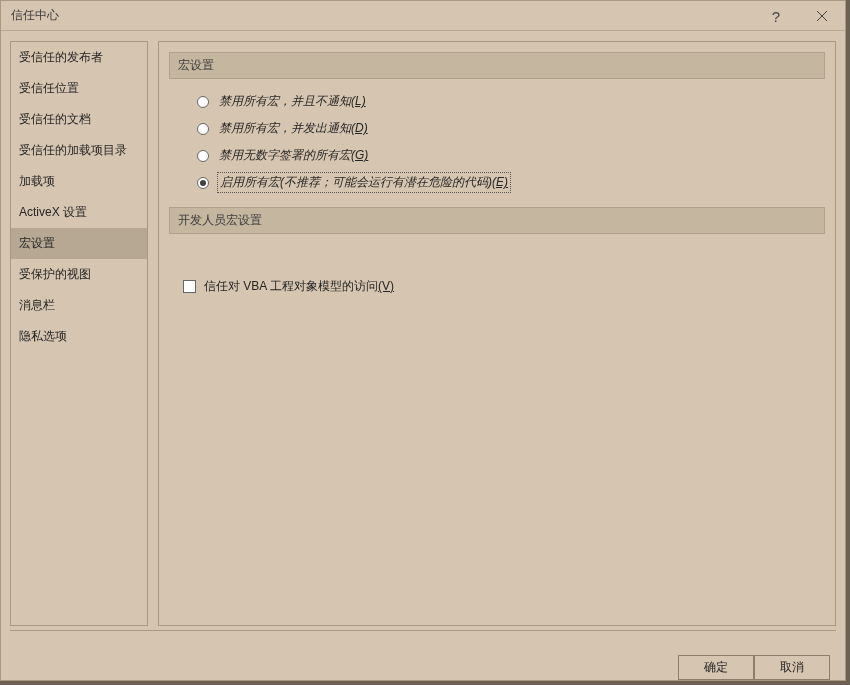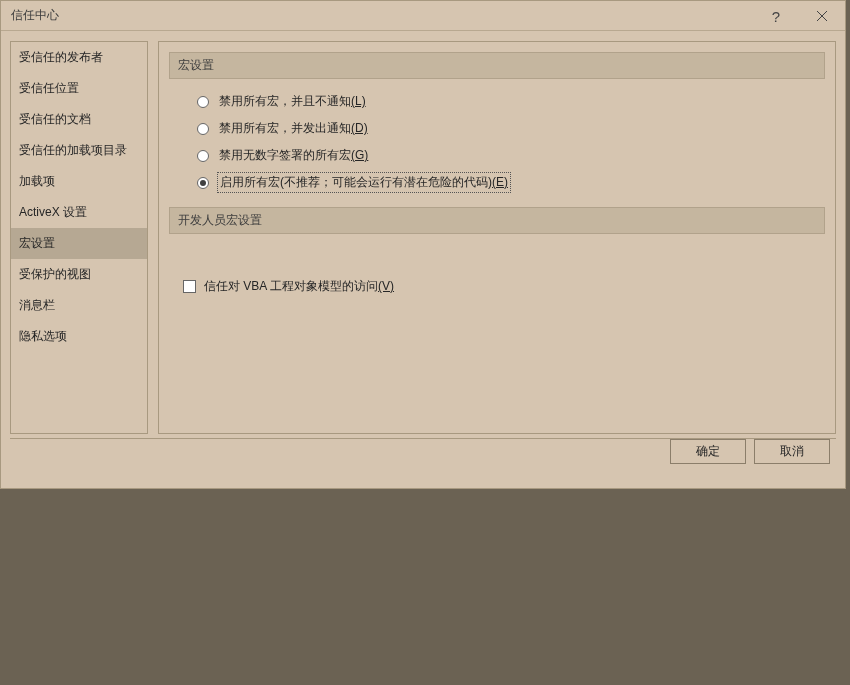--- a/index.html
+++ b/index.html
@@ -10,21 +10,21 @@
     body {
       font-family: "Microsoft YaHei", "Segoe UI", sans-serif;
       font-size: 12px;
       background: #6b6253;
       width: 850px;
       height: 685px;
       overflow: hidden;
     }
     .dialog {
       width: 846px;
-      height: 489px;
+      height: 681px;
       background: #d6c5b0;
       border: 1px solid #a89980;
       position: relative;
       display: flex;
       flex-direction: column;
     }
     .title-bar {
       height: 30px;
       background: #d6c5b0;
       border-bottom: 1px solid #b8a890;
@@ -89,20 +89,21 @@
       background: #c5b69f;
       border: 1px solid #b1a28b;
       padding: 4px 8px;
       color: #3d3d3d;
       font-size: 12px;
       margin-bottom: 14px;
     }
     .radio-group {
       padding-left: 28px;
       margin-bottom: 16px;
+      font-style: italic;
     }
     .radio-row {
       display: flex;
       align-items: center;
       margin-bottom: 10px;
       color: #262626;
       font-size: 12px;
     }
     .radio-row:last-child {
       margin-bottom: 10px;
@@ -157,23 +158,22 @@
       flex-shrink: 0;
     }
     .checkbox-label {
       cursor: pointer;
     }
     .footer {
       height: 50px;
       border-top: 1px solid #a89980;
       margin: 4px 9px 0 9px;
       display: flex;
-      align-items: flex-start;
+      align-items: flex-end;
       justify-content: flex-end;
-      gap: 8px;
       padding-right: 6px;
     }
     .footer-btn {
       width: 76px;
       height: 25px;
       border: 1px solid #8b7e6a;
       background: #d6c5b0;
       color: #262626;
       font-size: 12px;
       cursor: pointer;

